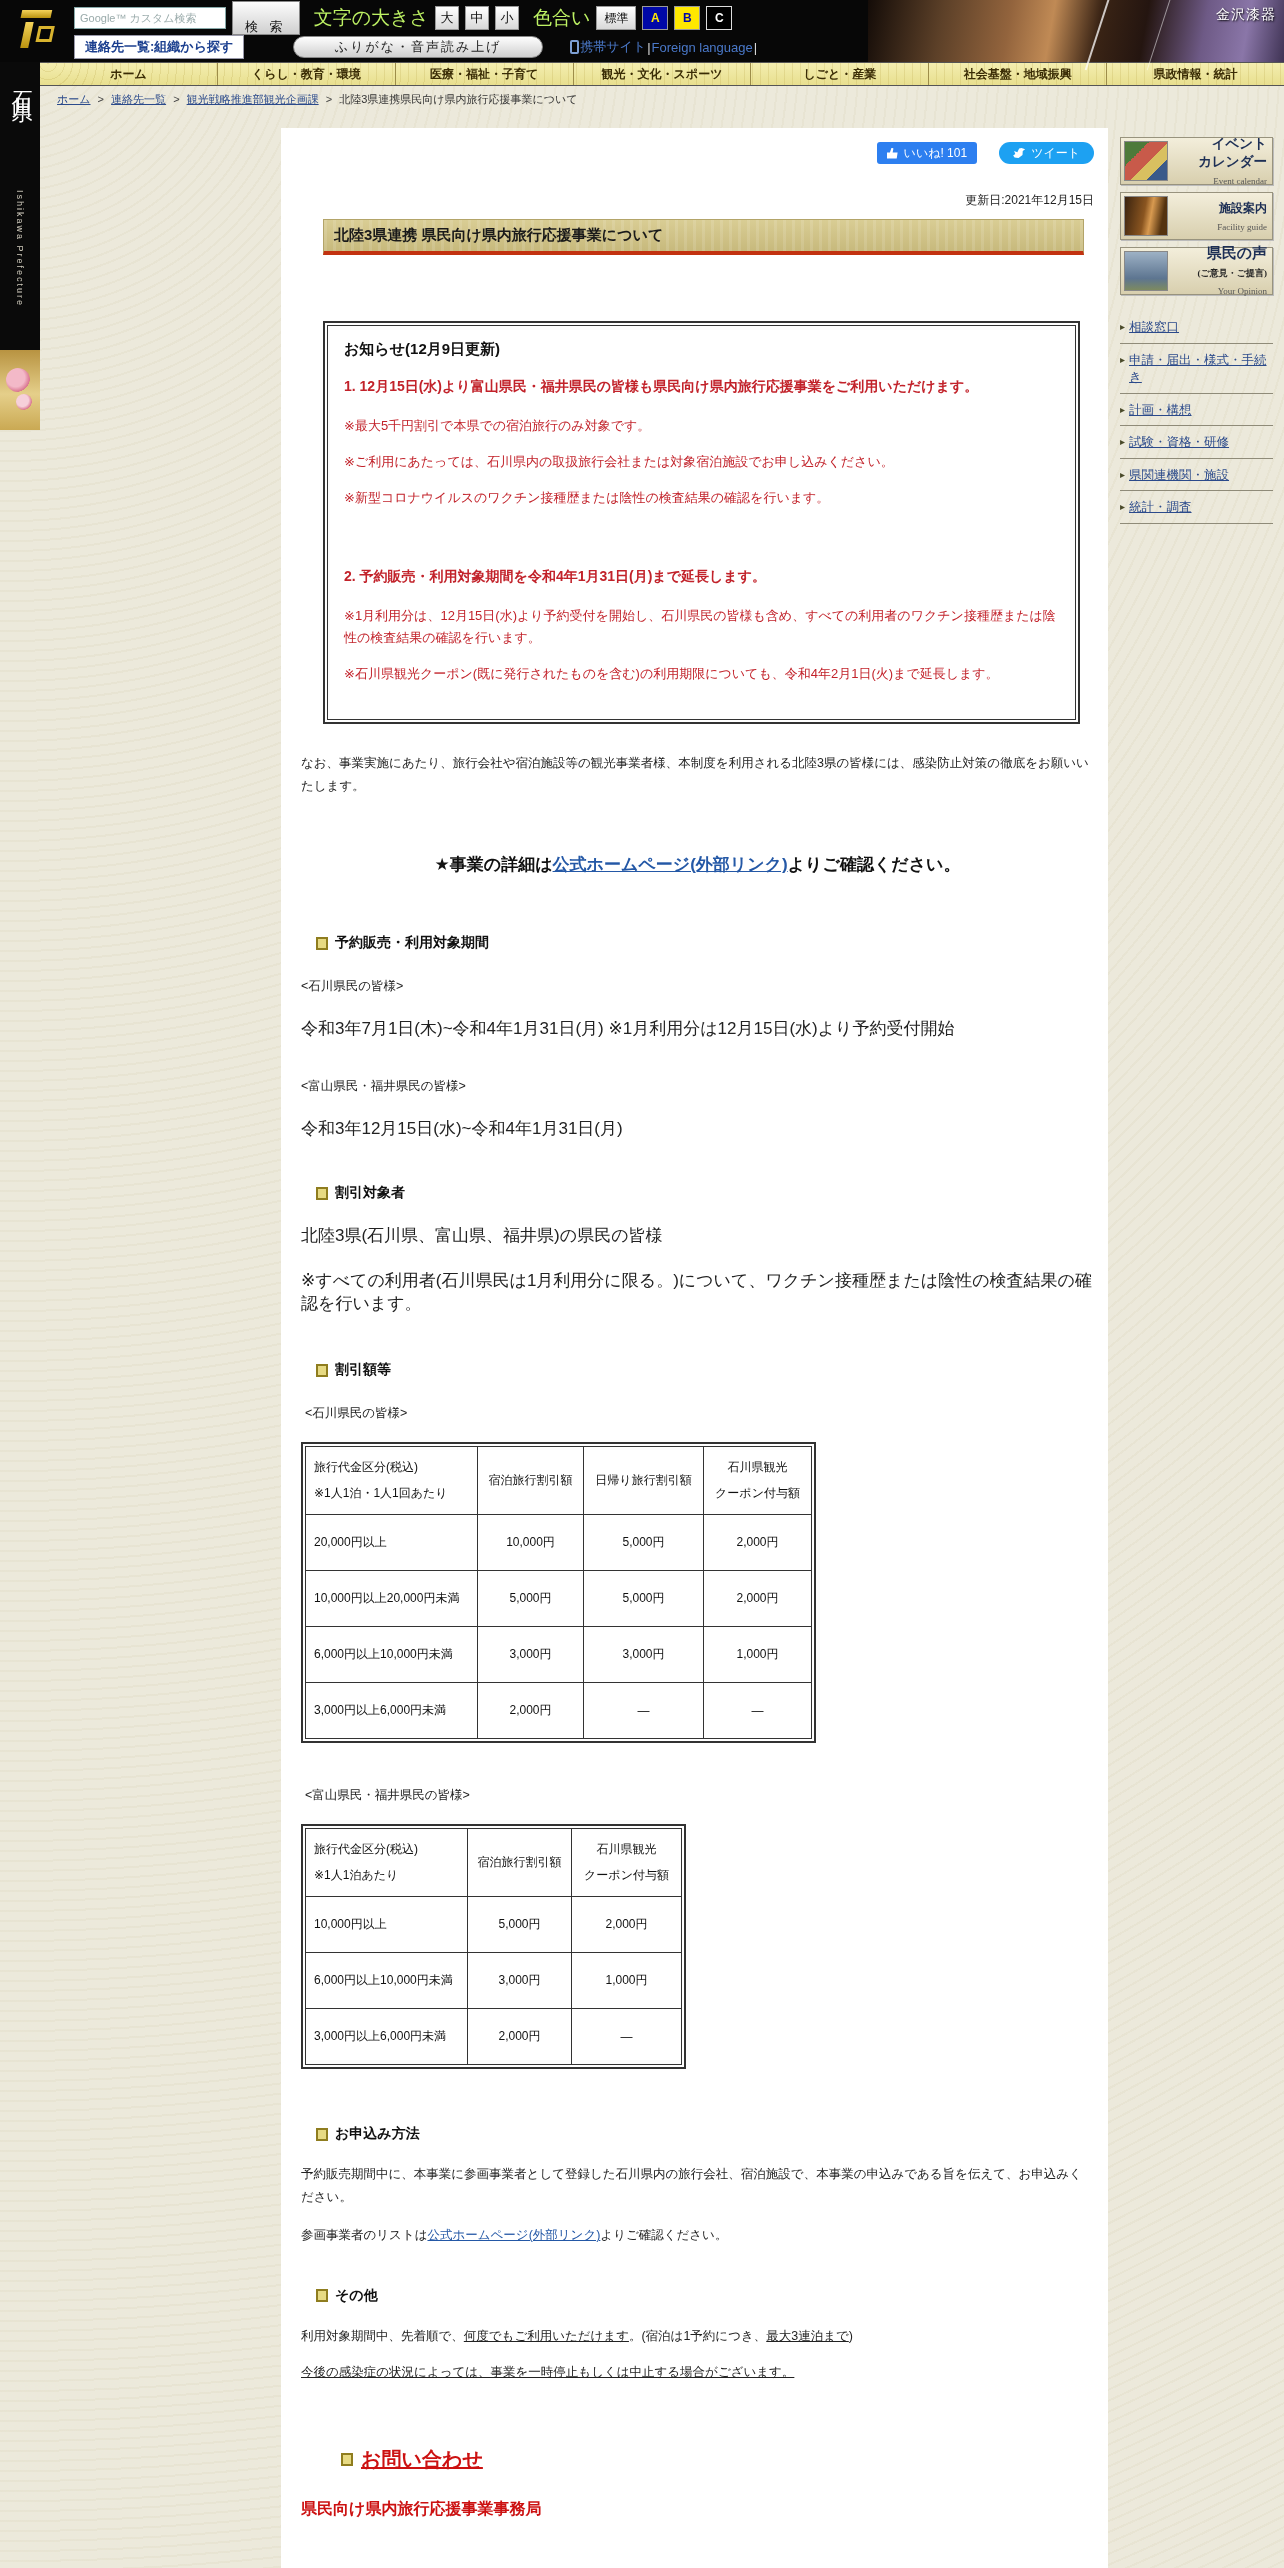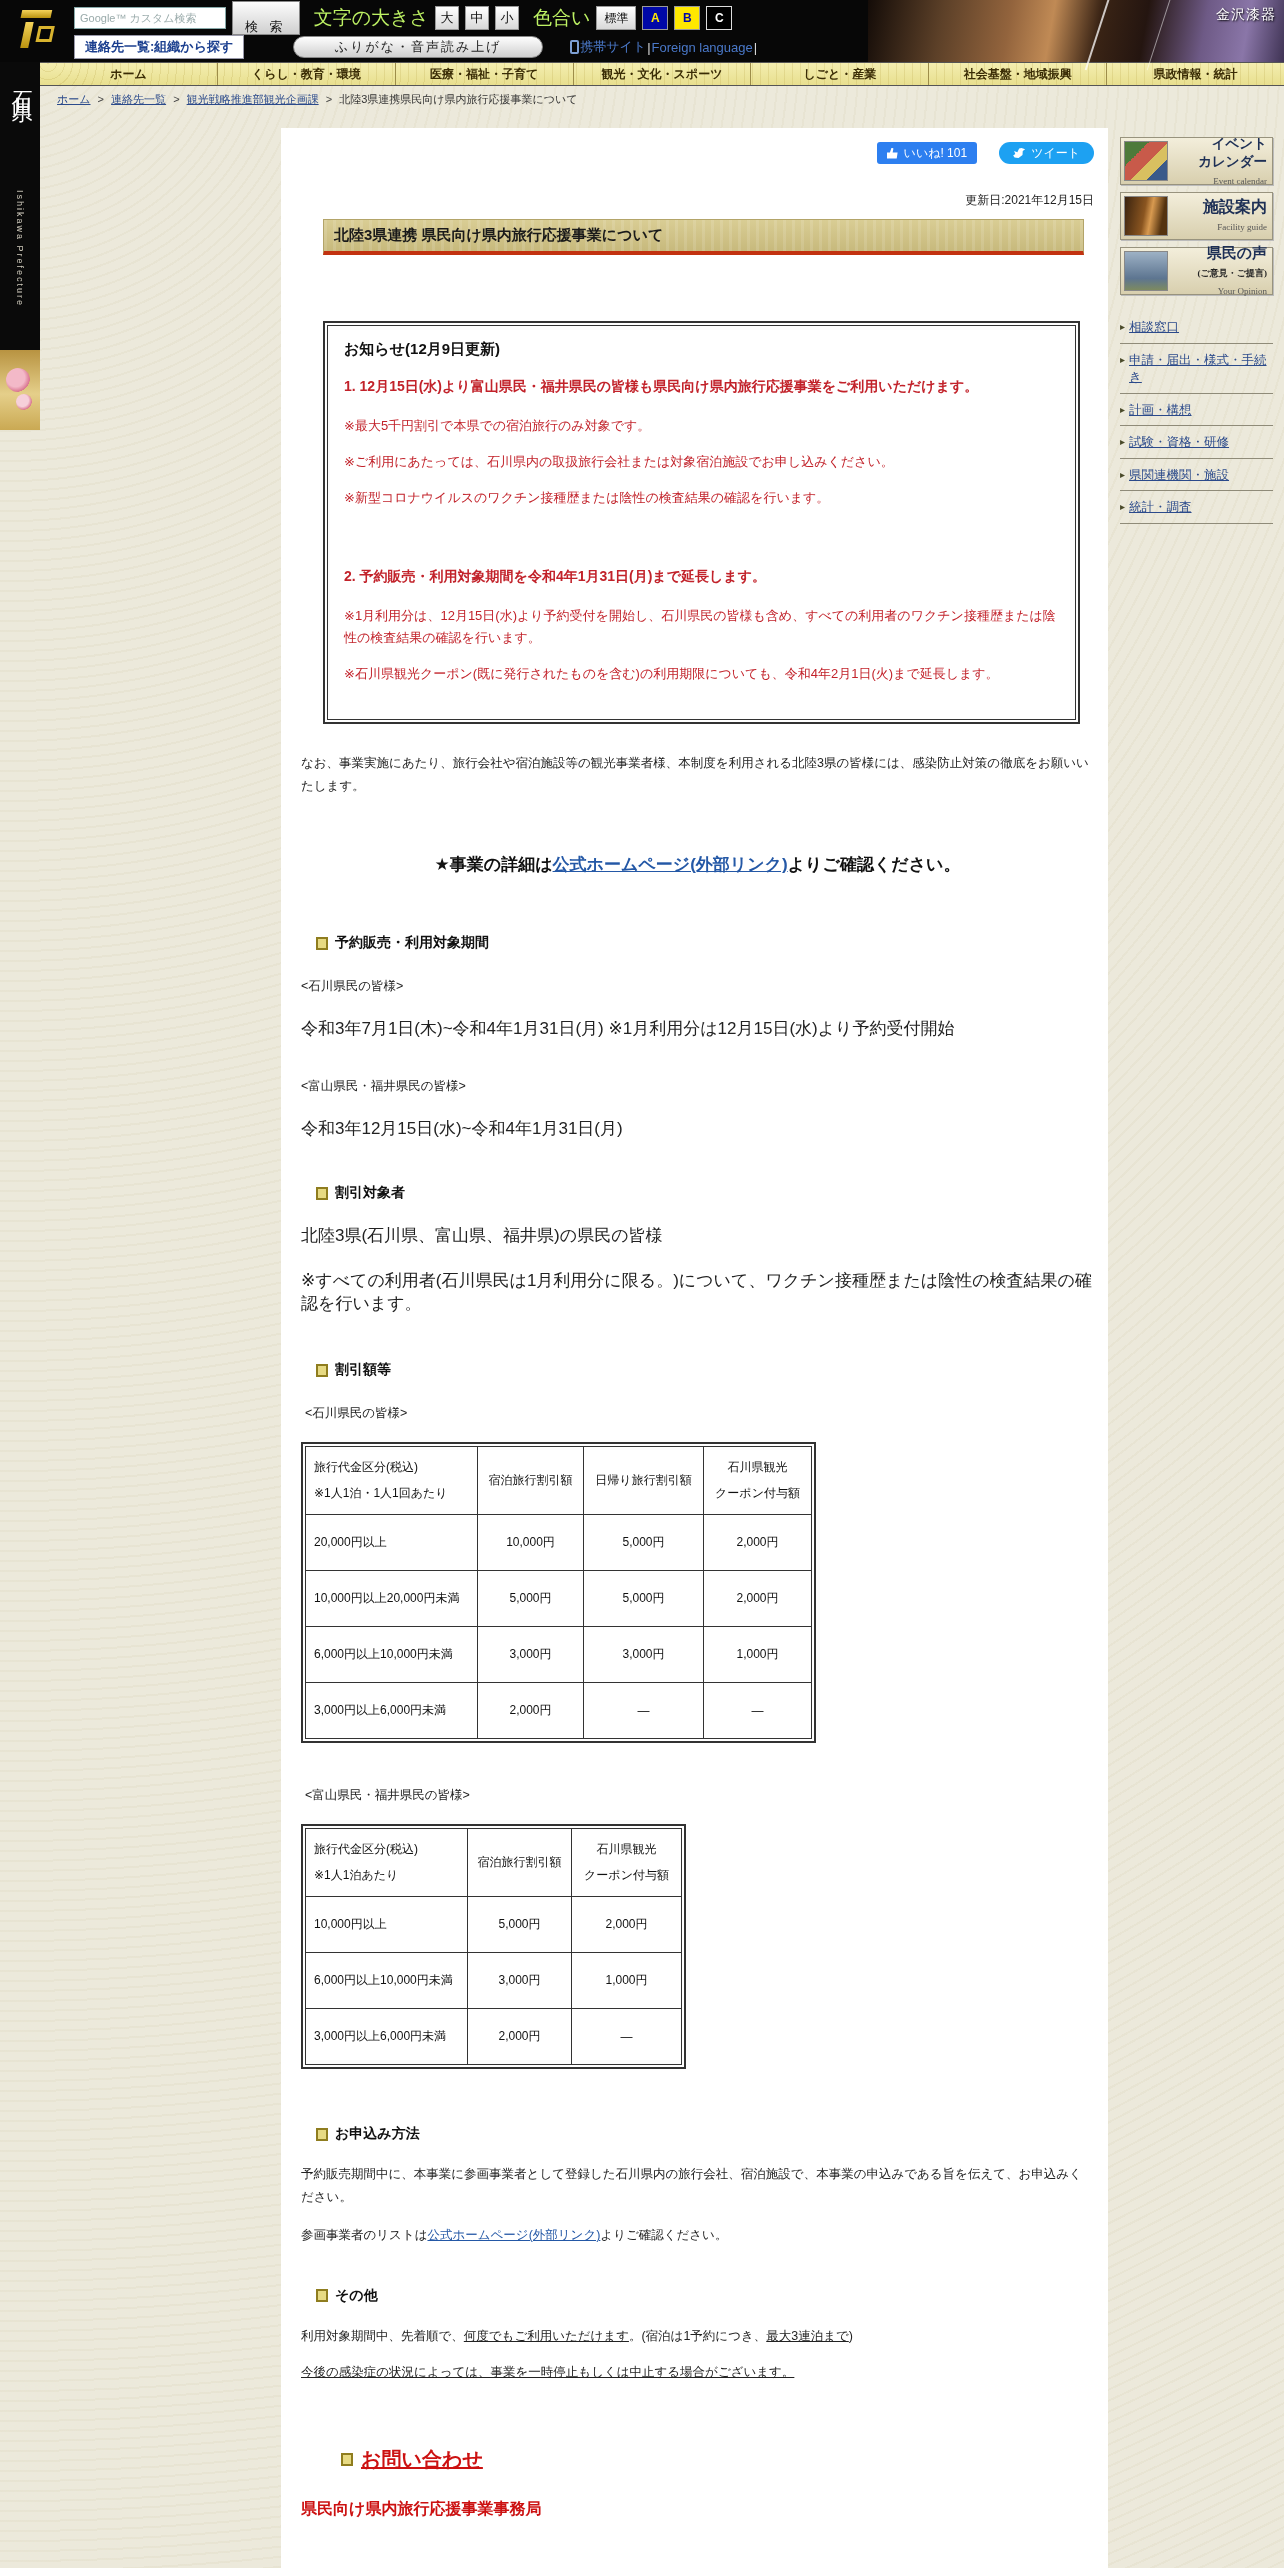--- a/index.html
+++ b/index.html
@@ -346,21 +346,21 @@
       <span class="sthumb th-event"></span>
       <span class="stxt">
         <span class="stitle">イベント
 カレンダー</span><br>
         <span class="ssub">Event calendar</span>
       </span>
     </div>
     <div class="sbanner">
       <span class="sthumb th-fac"></span>
       <span class="stxt">
-        <span class="stitle" style="font-size:16px;">施設案内</span><br>
+        <span class="stitle" style="font-size:12px;">施設案内</span><br>
         <span class="ssub">Facility guide</span>
       </span>
     </div>
     <div class="sbanner">
       <span class="sthumb th-op"></span>
       <span class="stxt">
         <span class="stitle" style="font-size:15px;">県民の声</span><br>
         <span class="ssub2">(ご意見・ご提言)</span><br>
         <span class="ssub">Your Opinion</span>
       </span>

